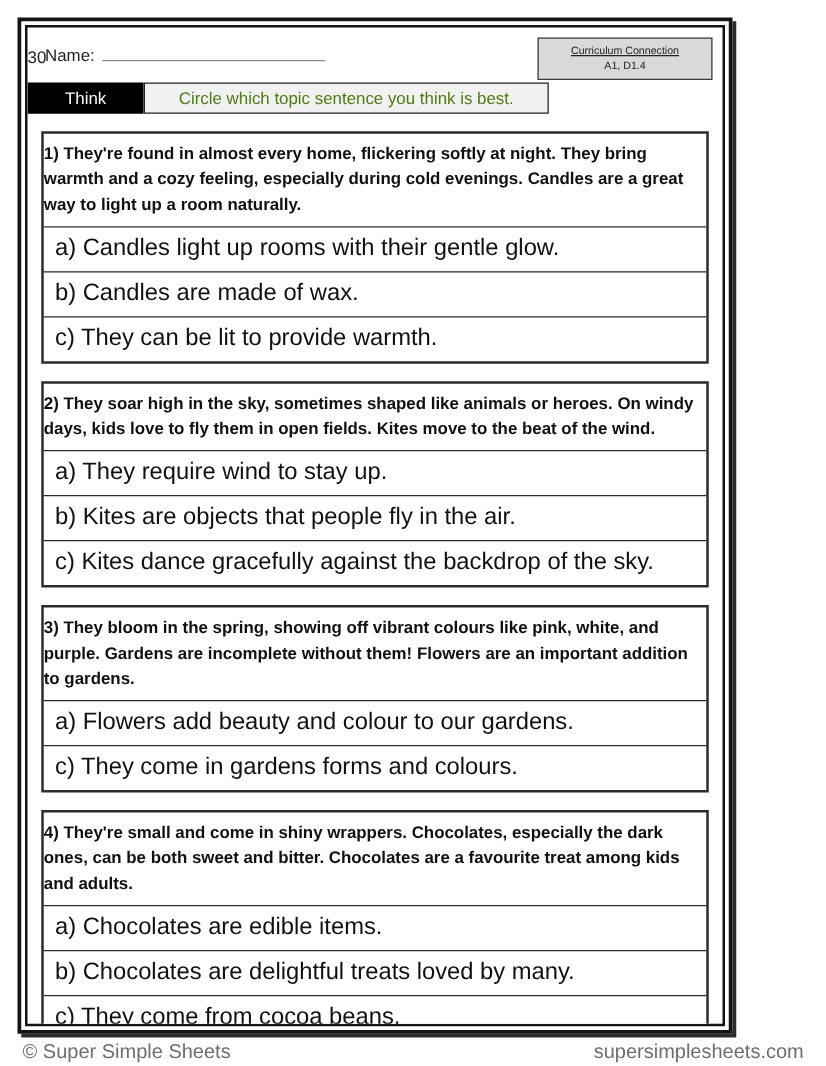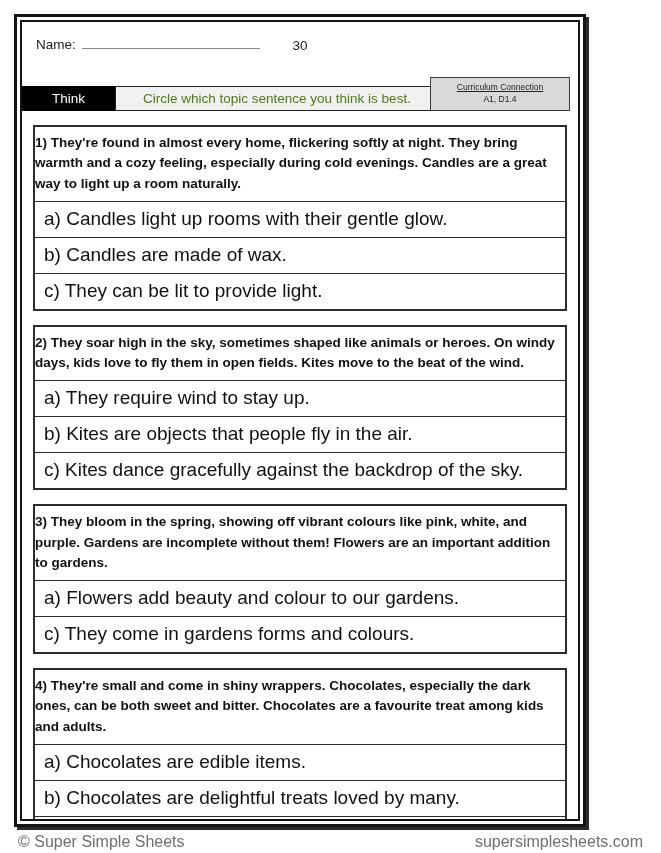--- a/index.html
+++ b/index.html
@@ -34,32 +34,31 @@
   }
   .name-block { display: inline-flex; align-items: baseline; font-size: 13.5px; color: #222; }
   .name-line {
     display: inline-block;
     width: 178px; margin-left: 6px;
     border-bottom: 1.5px solid #8a8a8a;
     height: 15px;
   }
   .page-number {
     position: absolute; left: 0; right: 0; top: 8px;
-    text-align: center; font-size: 13.5px; color: #222;
+    text-align: left; font-size: 13.5px; color: #222;
   }
   .curriculum-box {
     position: absolute; top: 0px; right: 8px;
     width: 140px;
     background: #d9d9d9;
     border: 1.5px solid #3a3a3a;
     text-align: center;
     padding: 3px 4px 4px 4px;
     font-size: 8.5px; color: #222;
     line-height: 1.45;
-    margin-top: 47px;
   }
   .curriculum-box .cc-title { text-decoration: underline; display: block; }
   
   .title-section {
     position: relative;
     height: 52px;
     margin-top: 6px;
   }
   .title-line {
     position: absolute; left: 0; right: 0; top: 25px;
@@ -71,21 +70,20 @@
     background: #fff;
     border: 1.5px solid #555;
     padding: 3px 28px 5px 28px;
     font-size: 23px; font-weight: bold;
     white-space: nowrap;
     letter-spacing: 0.2px;
   }
   
   .think-row {
     display: flex;
-    margin-top: 20px;
     align-items: flex-start;
     border-radius: 12px;
   }
   .think-tag {
     background: #000; color: #fff;
     width: 93px;
     display: flex; align-items: center; justify-content: center;
     font-size: 13.5px;
     padding: 5px 0;
   }
@@ -150,21 +148,21 @@
       <div class="think-tag">Think</div>
       <div class="instruction-box">Circle which topic sentence you think is best.</div>
     </div>
 
     <div class="questions">
         <div class="question-block">
     <div class="question-prompt">1) They're found in almost every home, flickering softly at night. They bring warmth and a cozy feeling, especially during cold evenings. Candles are a great way to light up a room naturally.</div>
     <div>
             <div class="option-row">a) Candles light up rooms with their gentle glow.</div>
             <div class="option-row">b) Candles are made of wax.</div>
-            <div class="option-row">c) They can be lit to provide light.</div>
+            <div class="option-row">c) They can be lit to provide warmth.</div>
           </div>
   </div>
         <div class="question-block">
     <div class="question-prompt">2) They soar high in the sky, sometimes shaped like animals or heroes. On windy days, kids love to fly them in open fields. Kites move to the beat of the wind.</div>
     <div>
             <div class="option-row">a) They require wind to stay up.</div>
             <div class="option-row">b) Kites are objects that people fly in the air.</div>
             <div class="option-row">c) Kites dance gracefully against the backdrop of the sky.</div>
           </div>
   </div>

